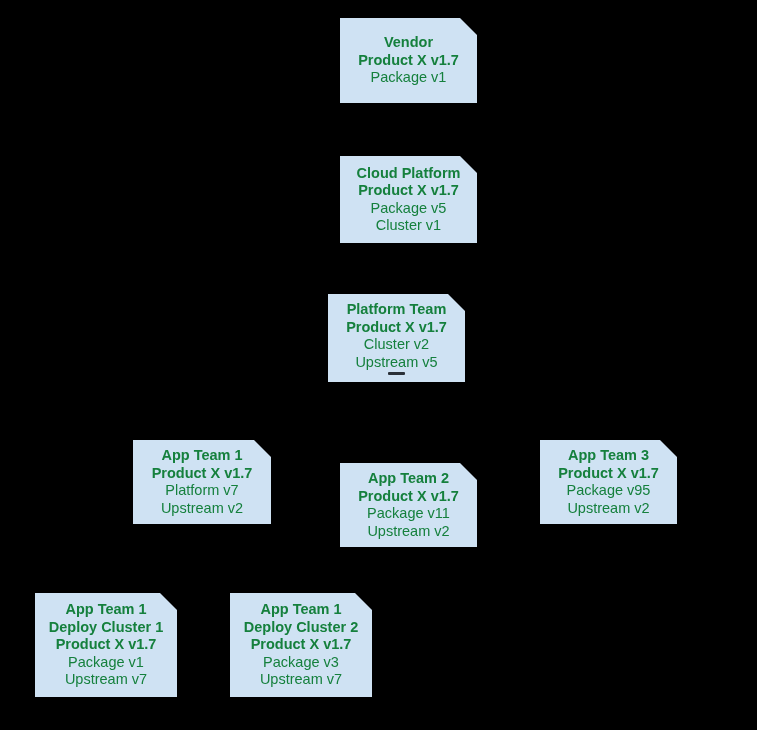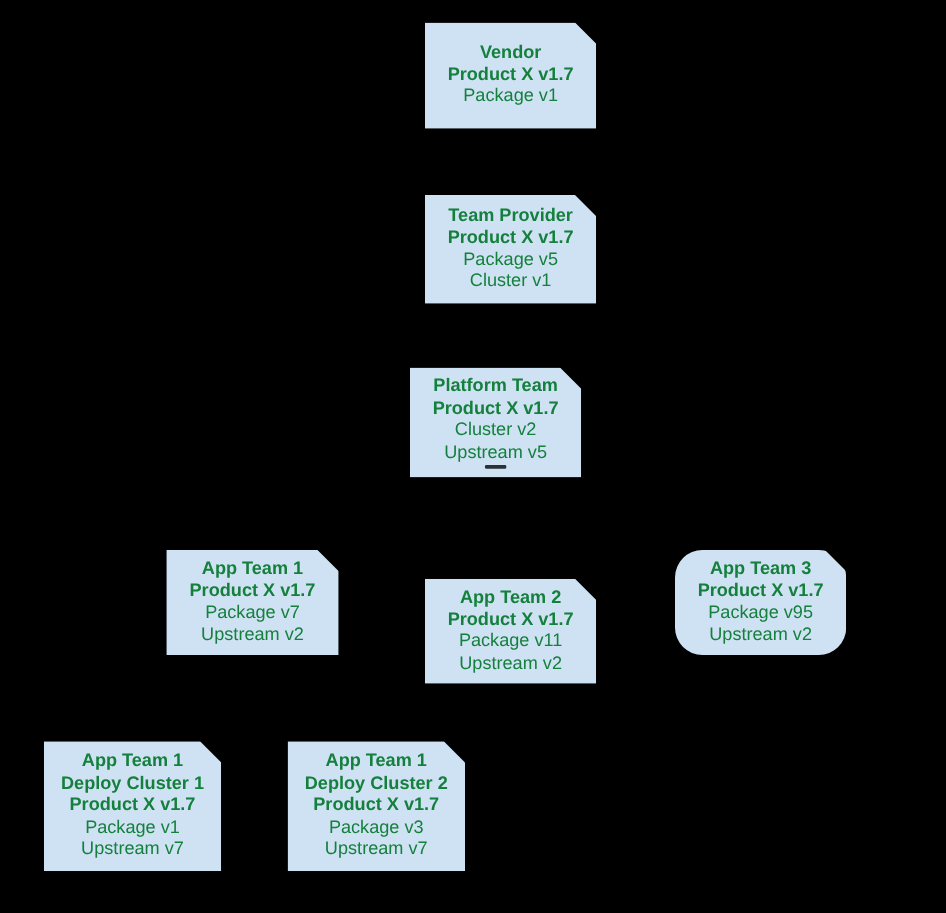--- a/index.html
+++ b/index.html
@@ -45,49 +45,49 @@
 
 <div class="canvas">
 
   <div class="node" style="left:340px; top:18px; width:137px; height:85px;">
     <span class="b">Vendor</span>
     <span class="b">Product X v1.7</span>
     <span>Package v1</span>
   </div>
 
   <div class="node" style="left:340px; top:156px; width:137px; height:87px;">
-    <span class="b">Team Provider</span>
+    <span class="b">Cloud Platform</span>
     <span class="b">Product X v1.7</span>
     <span>Package v5</span>
     <span>Cluster v1</span>
   </div>
 
   <div class="node" style="left:328px; top:294px; width:137px; height:88px;">
     <span class="b">Platform Team</span>
     <span class="b">Product X v1.7</span>
     <span>Cluster v2</span>
     <span>Upstream v5</span>
     <div class="clip-frag"></div>
   </div>
 
   <div class="node" style="left:133px; top:440px; width:138px; height:84px;">
     <span class="b">App Team 1</span>
     <span class="b">Product X v1.7</span>
-    <span>Package v7</span>
+    <span>Platform v7</span>
     <span>Upstream v2</span>
   </div>
 
   <div class="node" style="left:340px; top:440px; width:137px; height:84px;margin-top:23px;">
     <span class="b">App Team 2</span>
     <span class="b">Product X v1.7</span>
     <span>Package v11</span>
     <span>Upstream v2</span>
   </div>
 
-  <div class="node" style="left:540px; top:440px; width:137px; height:84px;border-radius:22px;">
+  <div class="node" style="left:540px; top:440px; width:137px; height:84px;">
     <span class="b">App Team 3</span>
     <span class="b">Product X v1.7</span>
     <span>Package v95</span>
     <span>Upstream v2</span>
   </div>
 
   <div class="node" style="left:35px; top:593px; width:142px; height:104px;">
     <span class="b">App Team 1</span>
     <span class="b">Deploy Cluster 1</span>
     <span class="b">Product X v1.7</span>

